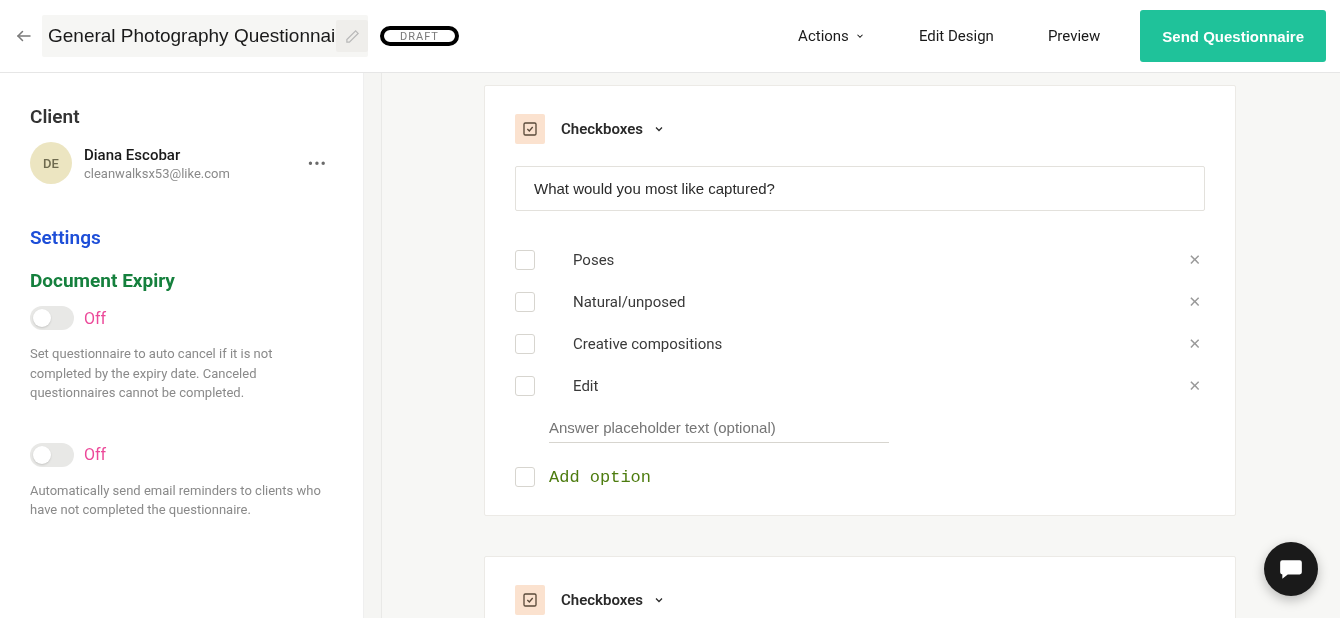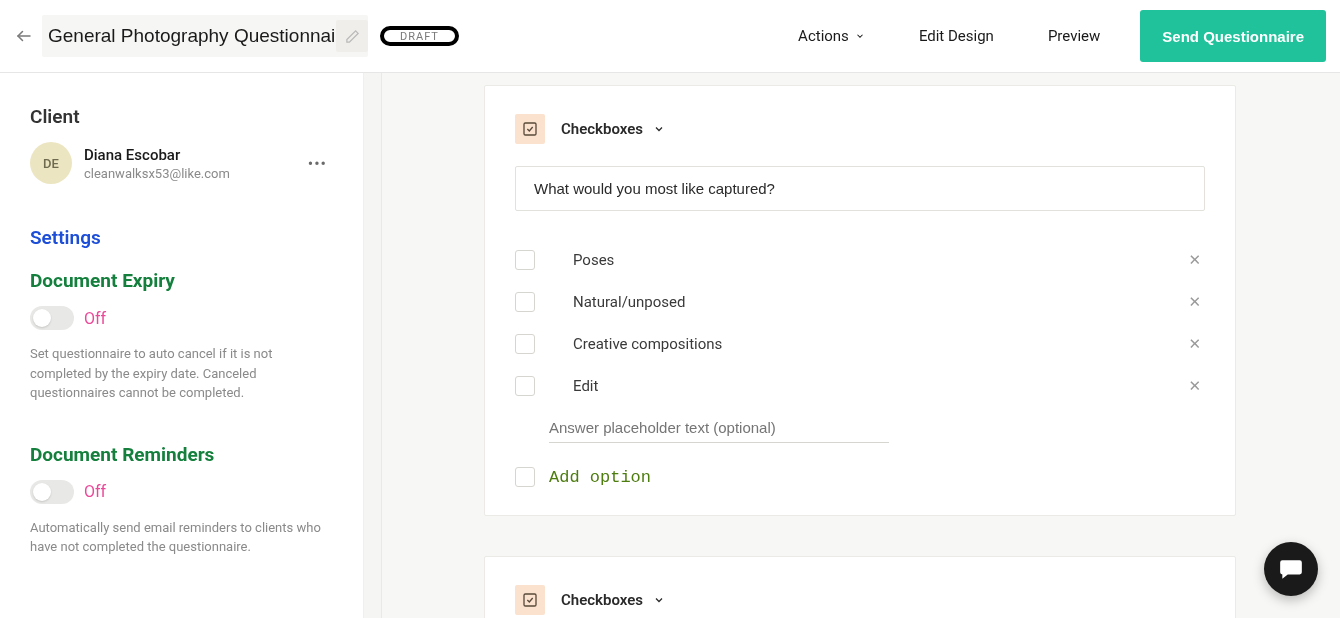--- a/index.html
+++ b/index.html
@@ -302,21 +302,20 @@
     <div class="setting-block">
       <div class="setting-title">Document Expiry</div>
       <div class="toggle-row">
         <div class="toggle"></div>
         <div class="toggle-label">Off</div>
       </div>
       <div class="setting-desc">Set questionnaire to auto cancel if it is not completed by the expiry date. Canceled questionnaires cannot be completed.</div>
     </div>
 
     <div class="setting-block" style="margin-top:40px">
-      <div class="setting-title">Document Reminders</div>
       <div class="toggle-row">
         <div class="toggle"></div>
         <div class="toggle-label">Off</div>
       </div>
       <div class="setting-desc">Automatically send email reminders to clients who have not completed the questionnaire.</div>
     </div>
   </aside>
 
   <div class="gutter"></div>
 

